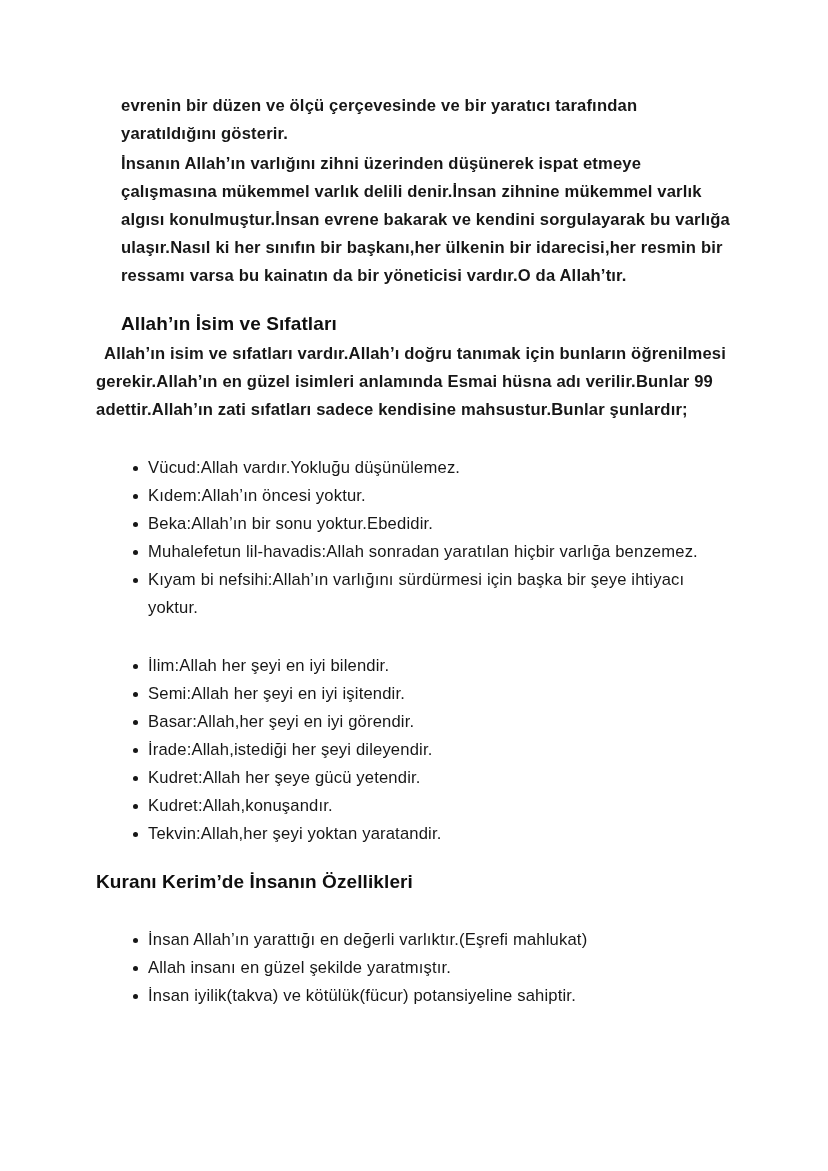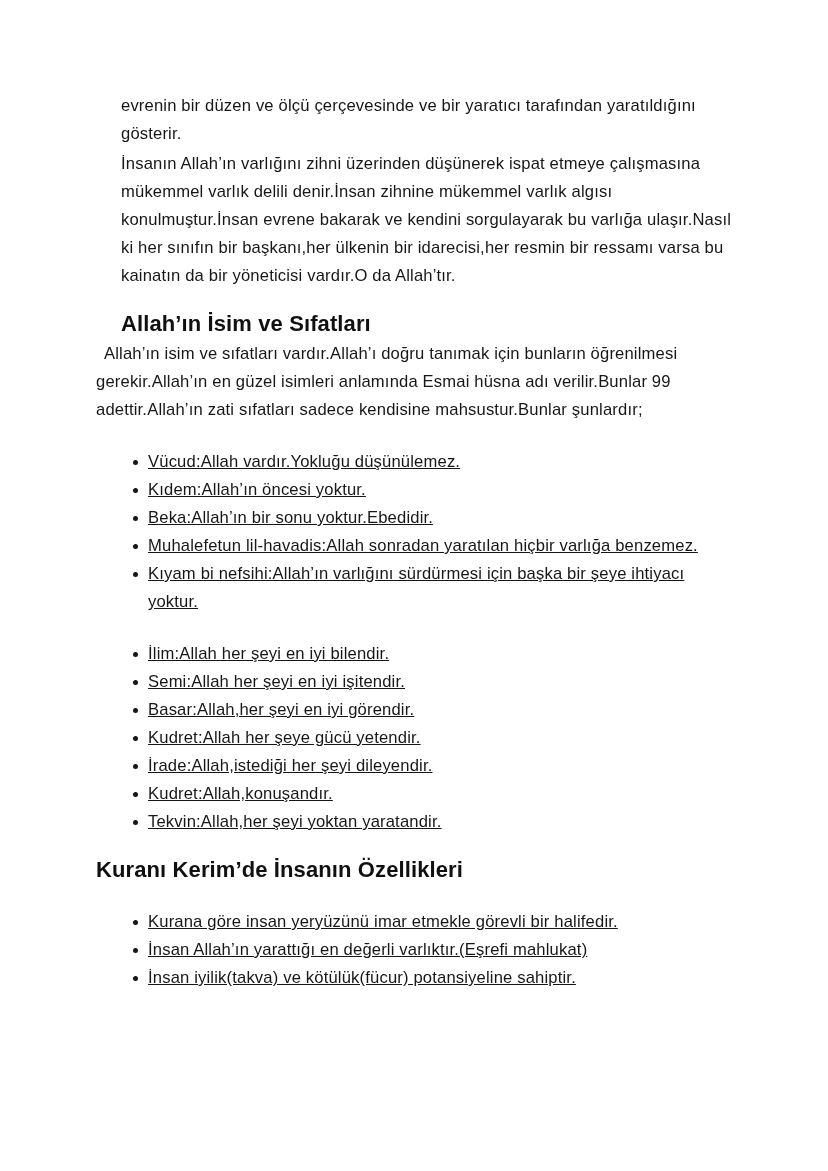--- a/index.html
+++ b/index.html
@@ -33,38 +33,39 @@
     width: 636px;
   }
 
   .para {
     font-size: 16.6px;
     line-height: 28px;
     color: #171717;
     margin: 0;
     text-align: left;
     letter-spacing: 0.01em;
+    font-weight: bold;
   }
 
   
   .para-indented {
     margin-left: 25px;
     width: 611px;
   }
 
   .para-firstline-indent {
     text-indent: 8px;
   }
 
   .gap-para {
     margin-top: 2px;
   }
 
   .heading {
-    font-size: 22px;
+    font-size: 19px;
     line-height: 28px;
     font-weight: bold;
     color: #101010;
     margin: 0;
     letter-spacing: 0.005em;
   }
 
   .heading-indented {
     margin-left: 25px;
   }
@@ -73,22 +74,21 @@
     margin-top: 20px;
   }
 
   .bullet-list {
     list-style: none;
     margin: 0;
     padding: 0;
   }
 
   .gap-list {
-    margin-top: 24px;
-    text-decoration: underline;
+    margin-top: 30px;
   }
 
   .bullet-item {
     position: relative;
     font-size: 16.6px;
     line-height: 28px;
     color: #171717;
     
     padding-left: 52px;
     margin: 0;
@@ -126,28 +126,28 @@
       <li class="bullet-item">Beka:Allah’ın bir sonu yoktur.Ebedidir.</li>
       <li class="bullet-item">Muhalefetun lil-havadis:Allah sonradan yaratılan hiçbir varlığa benzemez.</li>
       <li class="bullet-item">Kıyam bi nefsihi:Allah’ın varlığını sürdürmesi için başka bir şeye ihtiyacı yoktur.</li>
     </ul>
 
 
     <ul class="bullet-list gap-list">
       <li class="bullet-item">İlim:Allah her şeyi en iyi bilendir.</li>
       <li class="bullet-item">Semi:Allah her şeyi en iyi işitendir.</li>
       <li class="bullet-item">Basar:Allah,her şeyi en iyi görendir.</li>
+      <li class="bullet-item">İrade:Allah,istediği her şeyi dileyendir.</li>
       <li class="bullet-item">Kudret:Allah her şeye gücü yetendir.</li>
-      <li class="bullet-item">İrade:Allah,istediği her şeyi dileyendir.</li>
       <li class="bullet-item">Kudret:Allah,konuşandır.</li>
       <li class="bullet-item">Tekvin:Allah,her şeyi yoktan yaratandir.</li>
     </ul>
 
     <h2 class="heading gap-heading">Kuranı Kerim’de İnsanın Özellikleri</h2>
 
     <ul class="bullet-list gap-list">
-      <li class="bullet-item">Kurana göre insan yeryüzünü imar etmekle görevli bir halifedir.</li>
       <li class="bullet-item">İnsan Allah’ın yarattığı en değerli varlıktır.(Eşrefi mahlukat)</li>
+      <li class="bullet-item">Allah insanı en güzel şekilde yaratmıştır.</li>
       <li class="bullet-item">İnsan iyilik(takva) ve kötülük(fücur) potansiyeline sahiptir.</li>
     </ul>
 
   </div>
 </div>
 
 </body></html>

